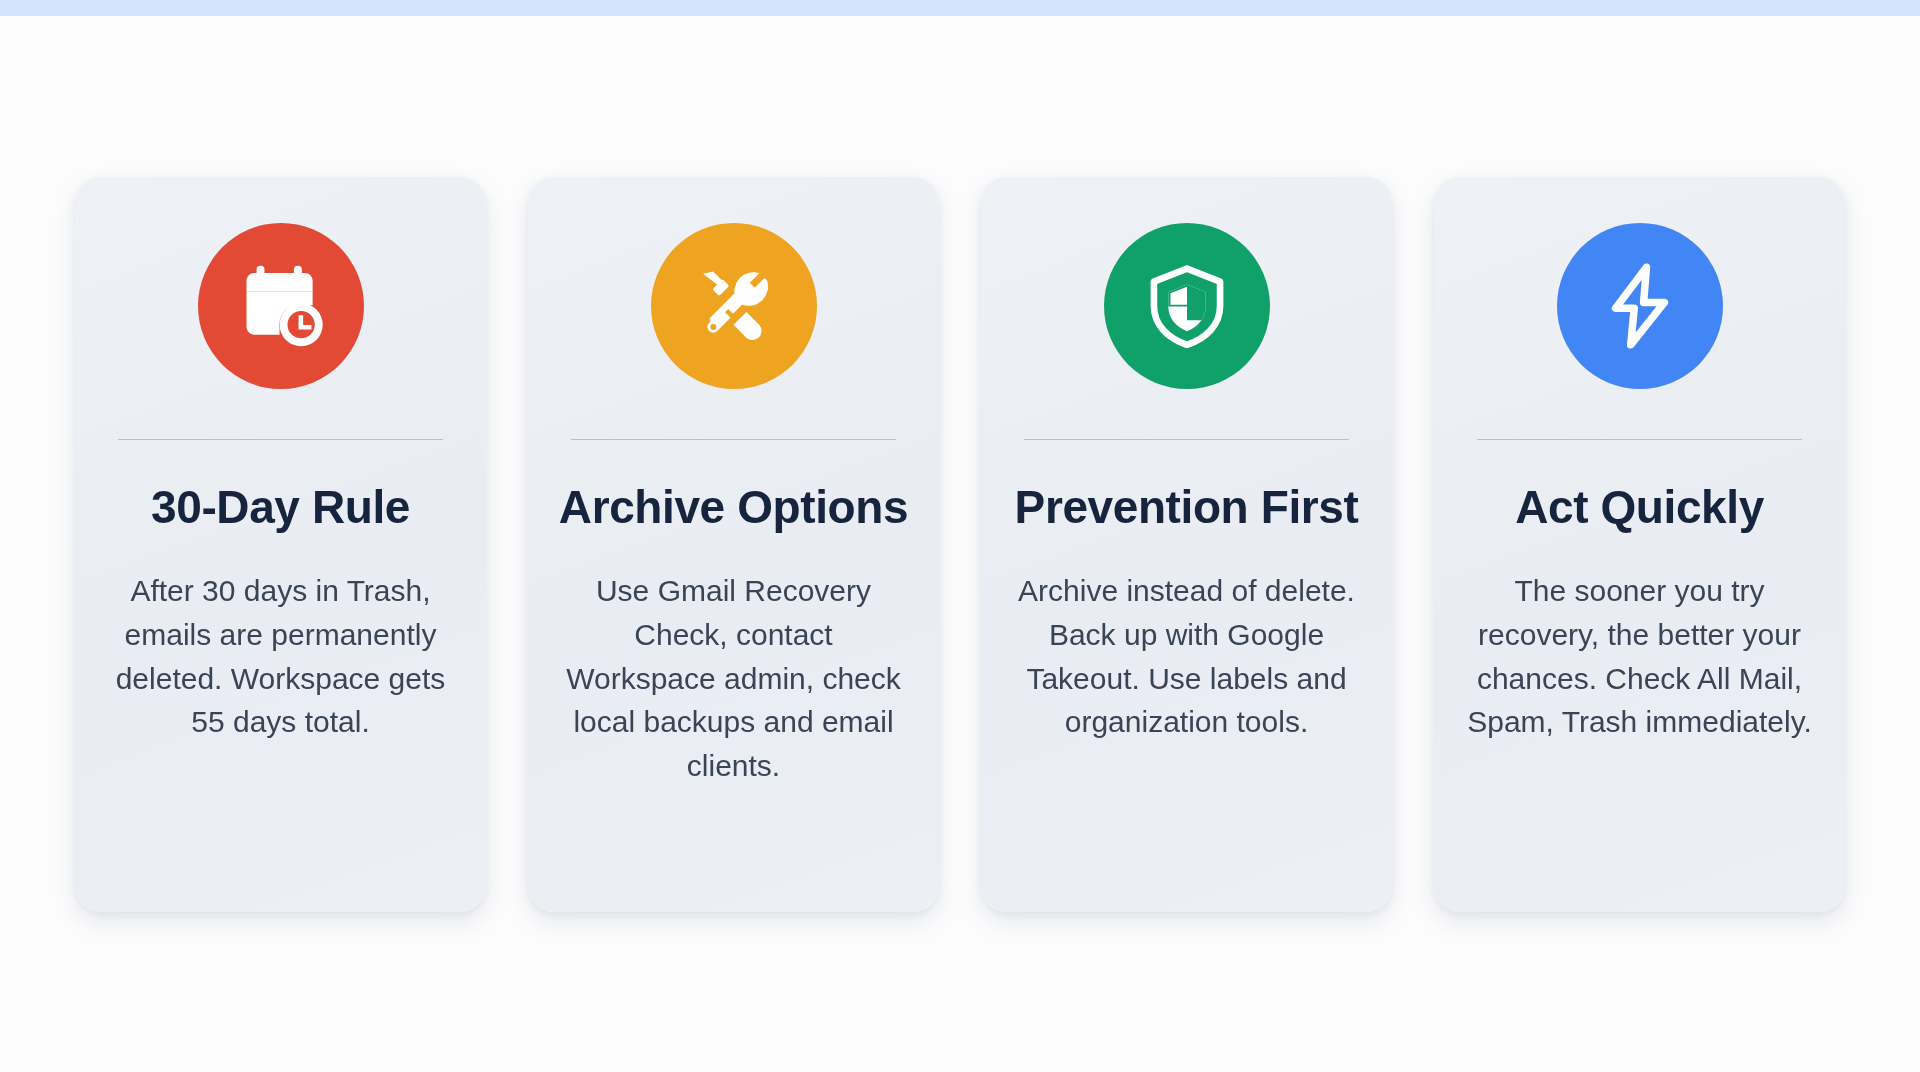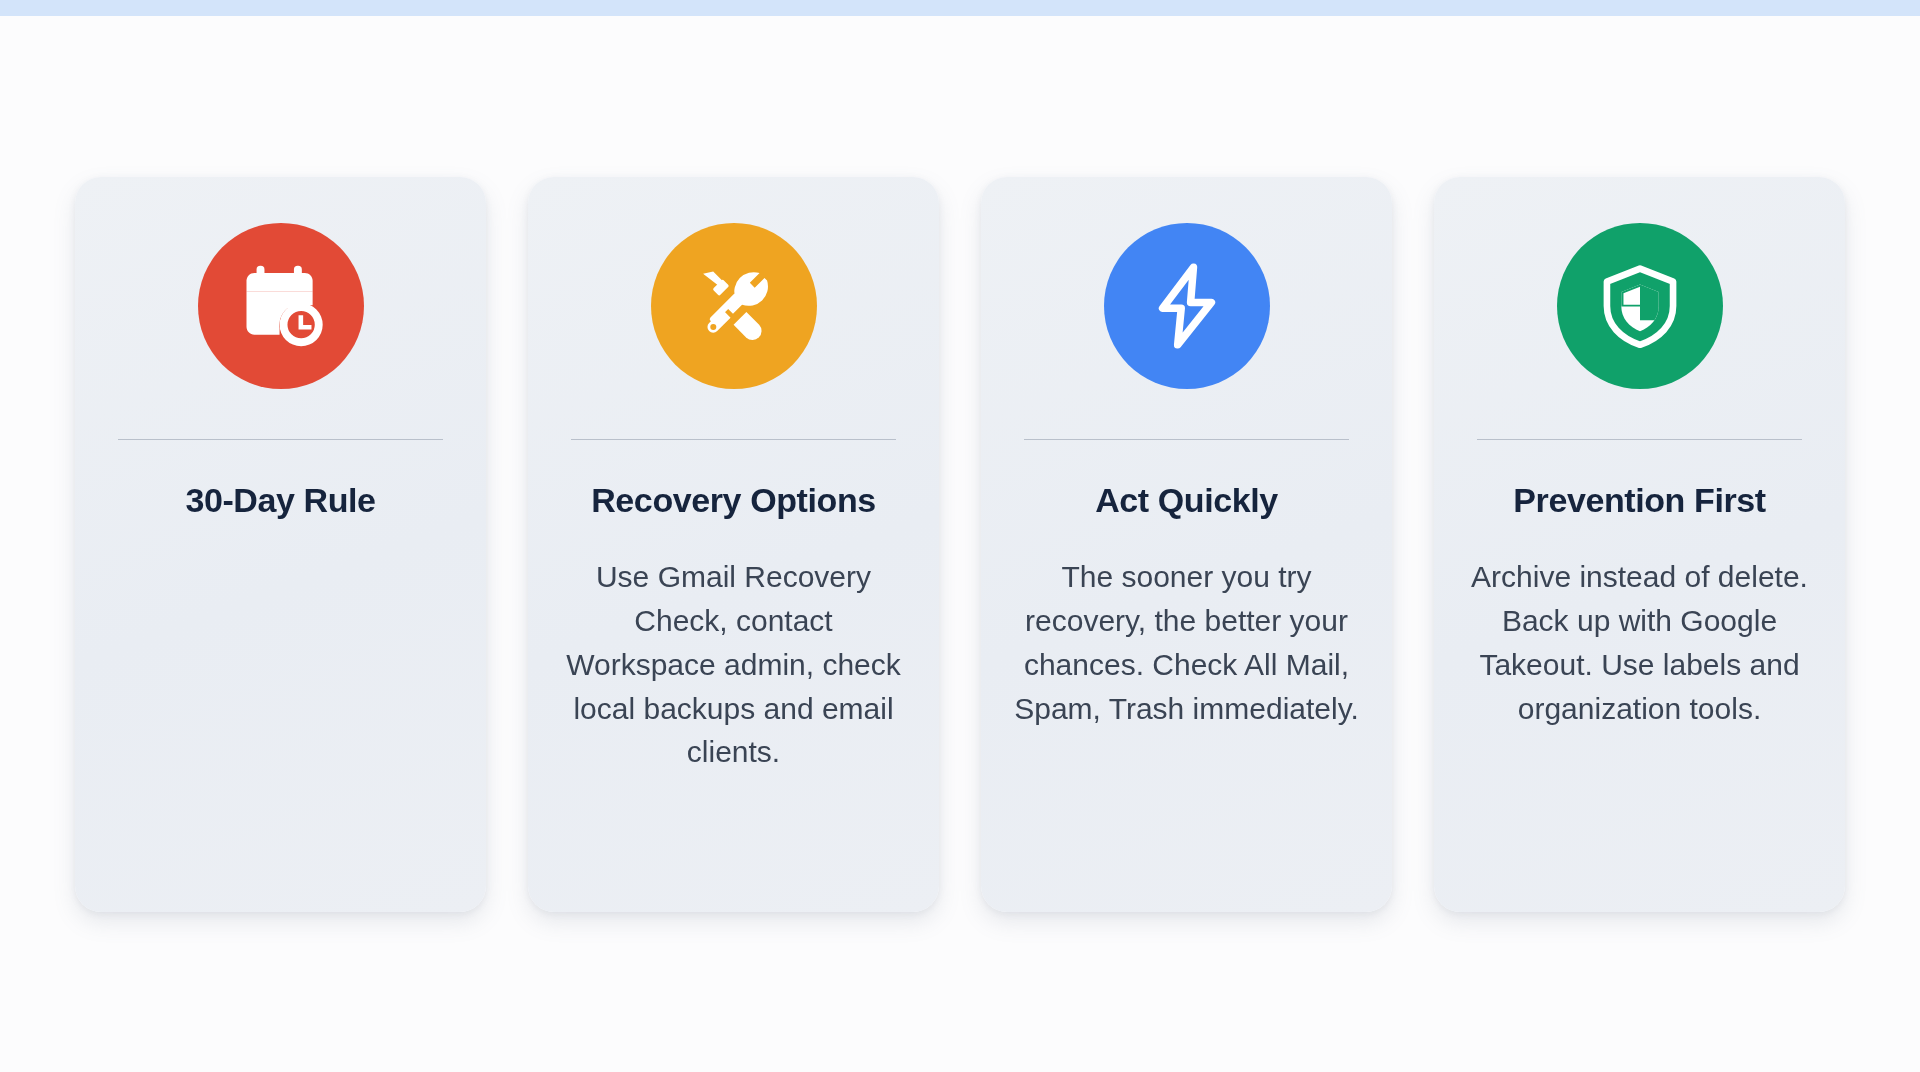--- a/index.html
+++ b/index.html
@@ -62,21 +62,21 @@
   .card-divider {
     width: 325px;
     height: 1px;
     background: #b9c0cb;
     margin-top: 50px;
     flex: none;
   }
   .card-title {
     margin: 0;
     padding-top: 41px;
-    font-size: 34px;
+    font-size: 46px;
     line-height: 1.14;
     font-weight: bold;
     color: #16243d;
     text-align: center;
     letter-spacing: -0.4px;
     flex: none;
   }
   .card-body {
     margin: 0;
     padding-top: 36px;
@@ -104,60 +104,61 @@
           <path d="M8 22 H54 V31.5 H40.5 A14.5 14.5 0 0 0 31 47.5 V52 H13.5 C10.4 52 8 49.6 8 46.5 Z
                    M14.5 27.5 H20.5 V33.5 H14.5 Z M25 27.5 H31 V33.5 H25 Z M35.5 27.5 H41.5 V33.5 H35.5 Z
                    M14.5 38 H20.5 V44 H14.5 Z M25 38 H31 V44 H25 Z"></path>
           <path d="M46 30 A15 15 0 1 0 46 60 A15 15 0 1 0 46 30 Z M46 35.5 A9.5 9.5 0 1 1 46 54.5 A9.5 9.5 0 1 1 46 35.5 Z"></path>
           <path d="M44.2 38.5 H47.4 V45.3 H53.2 V48.3 H44.2 Z"></path>
         </g>
       </svg>
     </div>
     <div class="card-divider"></div>
     <h2 class="card-title">30-Day Rule</h2>
+    <p class="card-body">After 30 days in Trash, emails are permanently deleted. Workspace gets 55 days total.</p>
   </div>
 
   <div class="info-card">
     <div class="card-icon-badge" style="background: rgb(239, 164, 33);">
       <svg width="92" height="92" viewBox="0 0 64 64">
         <g fill="#ffffff">
           <path d="M10.5 9.5 L17.5 8 L24.5 15 L21.5 18 Z"></path>
           <rect x="19.6" y="14.2" width="6.6" height="10" rx="1.2" transform="rotate(45 22.9 19.2)"></rect>
           <rect x="23.0" y="20.5" width="4.6" height="26" rx="1.6" transform="rotate(45 25.3 33.5)"></rect>
           <path d="M40.6 36.2 L49.5 45.1 A6.3 6.3 0 0 1 40.6 54 L31.7 45.1 Z"></path>
           <path d="M53.2 12.5 L46.4 19.3 L43.0 15.9 L49.8 9.1 A13.5 13.5 0 0 0 33.0 26.5 L26.7 32.8 L31.3 37.4 L37.6 31.1 A13.5 13.5 0 0 0 55.0 14.3 Z"></path>
           <path d="M24.0 34.5 L29.6 40.1 L20.3 49.4 A3.95 3.95 0 0 1 14.7 43.8 Z"></path>
           <circle cx="17.6" cy="46.6" r="2.1" fill="#efa421"></circle>
         </g>
       </svg>
     </div>
     <div class="card-divider"></div>
-    <h2 class="card-title">Recovery Options</h2>
+    <h2 class="card-title">Archive Options</h2>
     <p class="card-body">Use Gmail Recovery Check, contact Workspace admin, check local backups and email clients.</p>
-  </div>
-
-  <div class="info-card">
-    <div class="card-icon-badge" style="background: rgb(66, 133, 244);">
-      <svg width="92" height="92" viewBox="0 0 64 64">
-        <path d="M36.5 5 L15 33.5 H28 L25.5 59 L49 29.5 H34.5 Z" fill="none" stroke="#ffffff" stroke-width="5.2" stroke-linejoin="round" stroke-linecap="round"></path>
-      </svg>
-    </div>
-    <div class="card-divider"></div>
-    <h2 class="card-title">Act Quickly</h2>
-    <p class="card-body">The sooner you try recovery, the better your chances. Check All Mail, Spam, Trash immediately.</p>
   </div>
 
   <div class="info-card">
     <div class="card-icon-badge" style="background: rgb(16, 161, 106);">
       <svg width="92" height="92" viewBox="0 0 64 64">
         <path d="M32 6 L55 15 V32 C55 45 45.5 54.5 32 59 C18.5 54.5 9 45 9 32 V15 Z" fill="none" stroke="#ffffff" stroke-width="4.6" stroke-linejoin="round"></path>
         <path d="M32 17 L45 22.2 V32.4 C45 40.6 39.4 46.8 32 49.6 C24.6 46.8 19 40.6 19 32.4 V22.2 Z" fill="#ffffff"></path>
         <path d="M32 17 L45 22.2 V32.4 C45 36 43.9 39.2 42.1 41.9 H32 Z" fill="#10a16a"></path>
         <path d="M19 22.2 L32 17 V32.4 H19 Z" fill="#10a16a"></path>
         <path d="M20.5 23.2 L32 18.6 V31.2 H20.5 Z" fill="#ffffff"></path>
       </svg>
     </div>
     <div class="card-divider"></div>
     <h2 class="card-title">Prevention First</h2>
     <p class="card-body">Archive instead of delete. Back up with Google Takeout. Use labels and organization tools.</p>
   </div>
 
+  <div class="info-card">
+    <div class="card-icon-badge" style="background: rgb(66, 133, 244);">
+      <svg width="92" height="92" viewBox="0 0 64 64">
+        <path d="M36.5 5 L15 33.5 H28 L25.5 59 L49 29.5 H34.5 Z" fill="none" stroke="#ffffff" stroke-width="5.2" stroke-linejoin="round" stroke-linecap="round"></path>
+      </svg>
+    </div>
+    <div class="card-divider"></div>
+    <h2 class="card-title">Act Quickly</h2>
+    <p class="card-body">The sooner you try recovery, the better your chances. Check All Mail, Spam, Trash immediately.</p>
+  </div>
+
 </div>
 
 </body></html>

